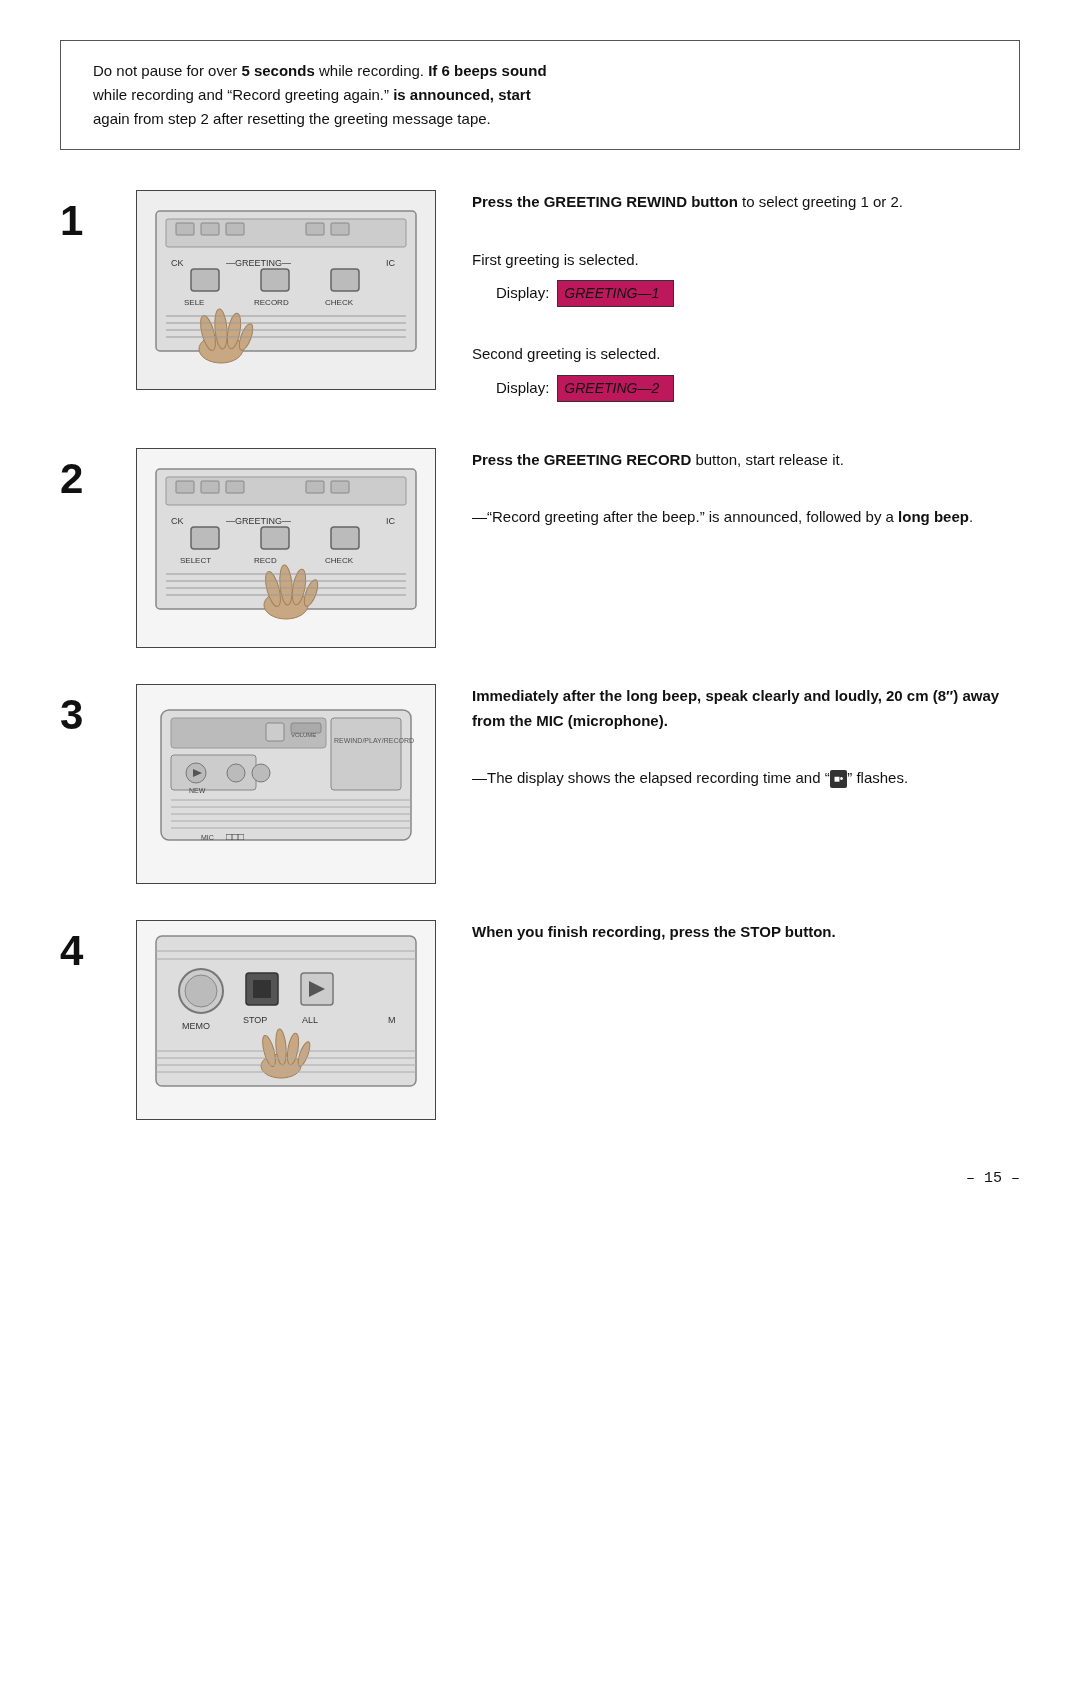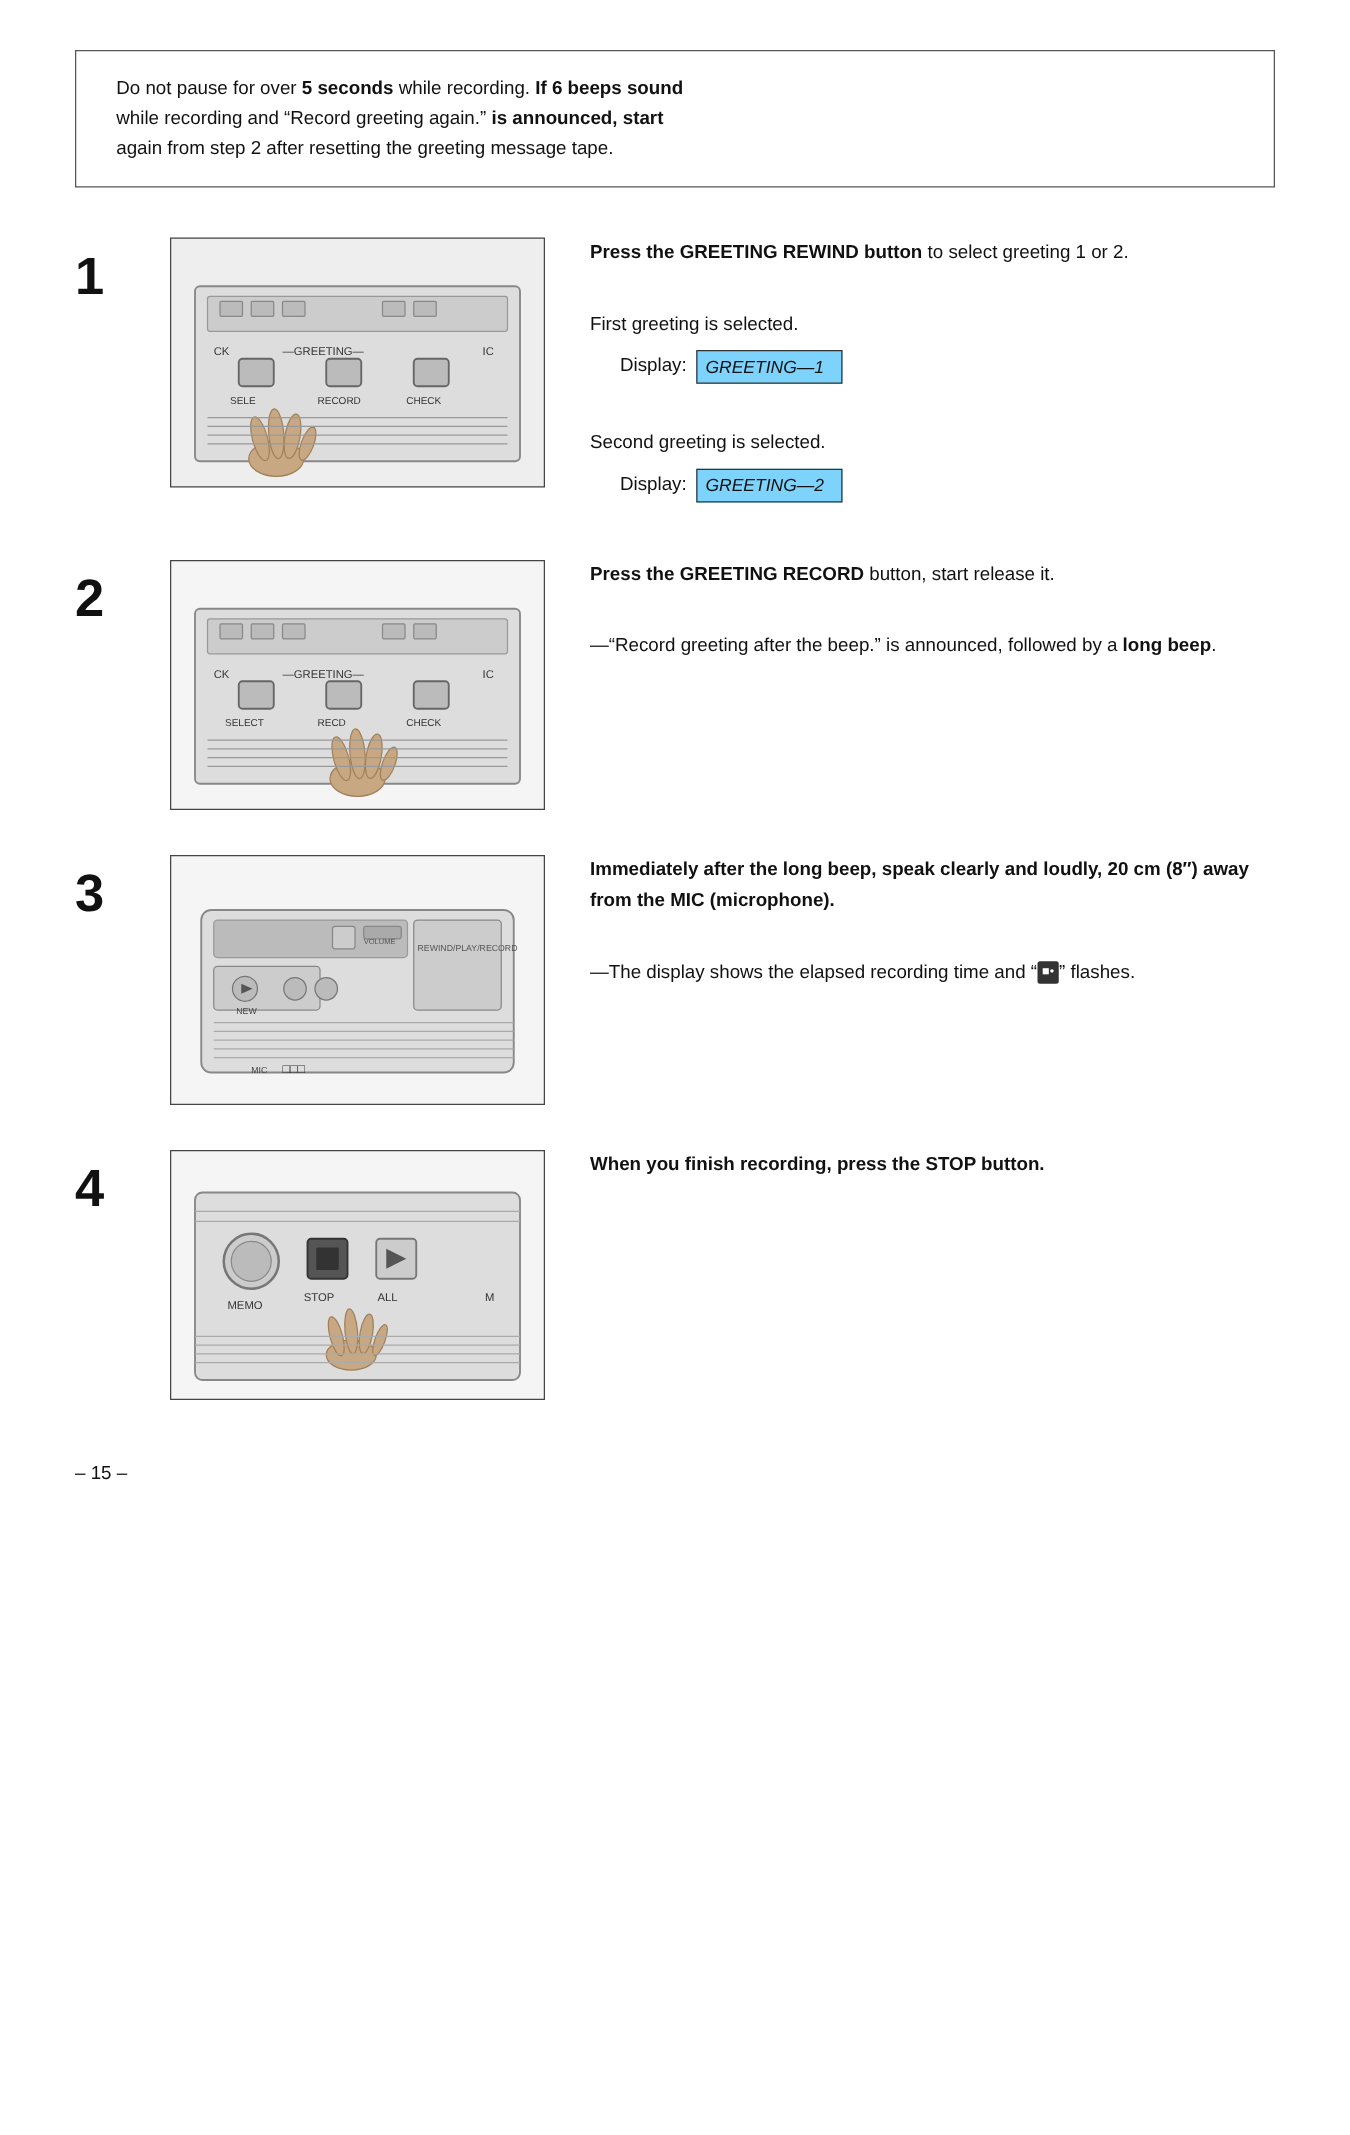--- a/index.html
+++ b/index.html
@@ -45,21 +45,21 @@
 
     .step-diagram {
       width: 300px;
       min-width: 300px;
       height: 200px;
       border: 1.5px solid #444;
       background: #f5f5f5;
       position: relative;
       overflow: hidden;
       display: flex;
-      align-items: flex-end;
+      align-items: flex-start;
       justify-content: center;
     }
 
     .step-text {
       flex: 1;
       font-size: 15px;
       line-height: 1.65;
     }
     .step-text .sub-item {
       margin-bottom: 8px;
@@ -71,39 +71,40 @@
       gap: 8px;
       margin-bottom: 10px;
     }
     .display-box {
       display: inline-block;
       border: 1.5px solid #333;
       padding: 1px 14px 1px 6px;
       min-width: 70px;
       font-style: italic;
       font-size: 14px;
-      background: #7dd3fc;
+      background: #be185d;
     }
     .italic { font-style: italic; }
     .bold { font-weight: bold; }
 
     
     .diagram1 {
       background: #eee;
     }
     .panel-svg {
       width: 280px;
       height: 180px;
     }
 
     
     .page-number {
-      text-align: left;
+      text-align: right;
       margin-top: 50px;
       font-size: 15px;
+      font-family: Liberation Mono, monospace;
     }
 
     .rec-icon {
       display: inline-block;
       background: #333;
       color: #fff;
       font-size: 10px;
       padding: 1px 4px;
       border-radius: 2px;
       vertical-align: middle;

